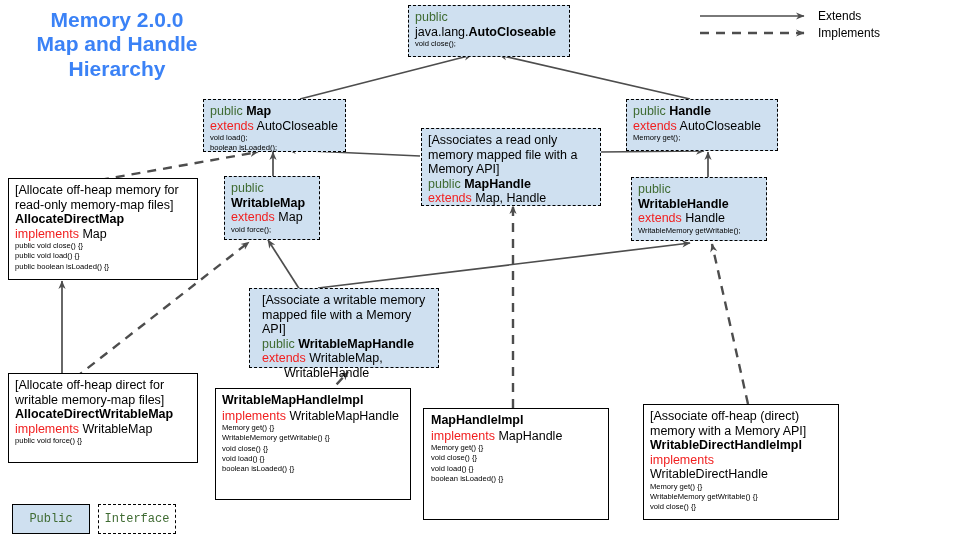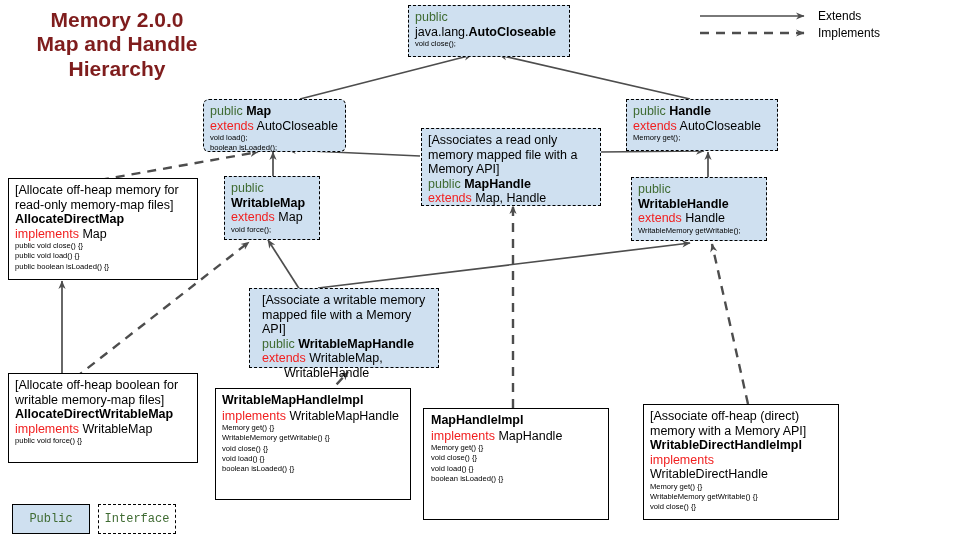--- a/index.html
+++ b/index.html
@@ -1,21 +1,21 @@
 <!DOCTYPE html>
 <html><head>
 <meta charset="utf-8">
 <style>
   html,body{margin:0;padding:0;background:#fff;}
   #stage{position:relative;width:960px;height:540px;background:#fff;
          font-family:"Liberation Sans",sans-serif;overflow:hidden;}
   #edges{position:absolute;left:0;top:0;width:960px;height:540px;pointer-events:none;}
 
   .title{position:absolute;left:12px;top:8px;width:210px;text-align:center;
-         font-size:21px;font-weight:bold;line-height:1.18;color:#7f1d1d;}
+         font-size:21px;font-weight:bold;line-height:1.18;color:#3b82f6;}
 
   .box{position:absolute;box-sizing:border-box;padding:4px 6px;color:#000;}
   .box.iface{background:#cfe0f0;border:1.6px dashed #000;}
   .box.cls{background:#ffffff;border:1.6px solid #000;}
 
   .l{display:block;line-height:1.16;}
   .lg{font-size:12.5px;}
   .lb{font-size:12.5px;font-weight:bold;}
   .ls{font-size:7.6px;line-height:1.35;}
   .kw-pub{color:#3f6b32;}
@@ -94,21 +94,21 @@
   </svg>
   <div class="legend-row lg-extends">Extends</div>
   <div class="legend-row lg-implements">Implements</div>
 
   <div class="box iface" style="left:408px;top:5px;width:162px;height:52px;">
     <span class="l lg kw-pub">public</span>
     <span class="l lg"><span>java.lang.</span><b>AutoCloseable</b></span>
     <span class="l ls">void close();</span>
   </div>
 
-  <div class="box iface" style="left:203px;top:99px;width:143px;height:53px;border-radius:6px;">
+  <div class="box iface" style="left:203px;top:99px;width:143px;height:53px;">
     <span class="l lg"><span class="kw-pub">public</span> <b>Map</b></span>
     <span class="l lg"><span class="kw-red">extends</span> <span>AutoCloseable</span></span>
     <span class="l ls">void load();</span>
     <span class="l ls">boolean isLoaded();</span>
   </div>
 
   <div class="box iface" style="left:626px;top:99px;width:152px;height:52px;">
     <span class="l lg"><span class="kw-pub">public</span> <b>Handle</b></span>
     <span class="l lg"><span class="kw-red">extends</span> <span>AutoCloseable</span></span>
     <span class="l ls">Memory get();</span>
@@ -144,21 +144,21 @@
   <div class="box cls" style="left:8px;top:178px;width:190px;height:102px;">
     <span class="l note">[Allocate off-heap memory for read-only memory-map files]</span>
     <span class="l lb">AllocateDirectMap</span>
     <span class="l lg"><span class="kw-red">implements</span> <span>Map</span></span>
     <span class="l ls">public void close() {}</span>
     <span class="l ls">public void load() {}</span>
     <span class="l ls">public boolean isLoaded() {}</span>
   </div>
 
   <div class="box cls" style="left:8px;top:373px;width:190px;height:90px;">
-    <span class="l note">[Allocate off-heap boolean for writable memory-map files]</span>
+    <span class="l note">[Allocate off-heap direct for writable memory-map files]</span>
     <span class="l lb">AllocateDirectWritableMap</span>
     <span class="l lg"><span class="kw-red">implements</span> <span>WritableMap</span></span>
     <span class="l ls">public void force() {}</span>
   </div>
 
   <div class="box cls" style="left:215px;top:388px;width:196px;height:112px;">
     <span class="l lb" style="margin-bottom:1px;">WritableMapHandleImpl</span>
     <span class="l lg"><span class="kw-red">implements</span> <span>WritableMapHandle</span></span>
     <span class="l ls">Memory get() {}</span>
     <span class="l ls">WritableMemory getWritable() {}</span>

